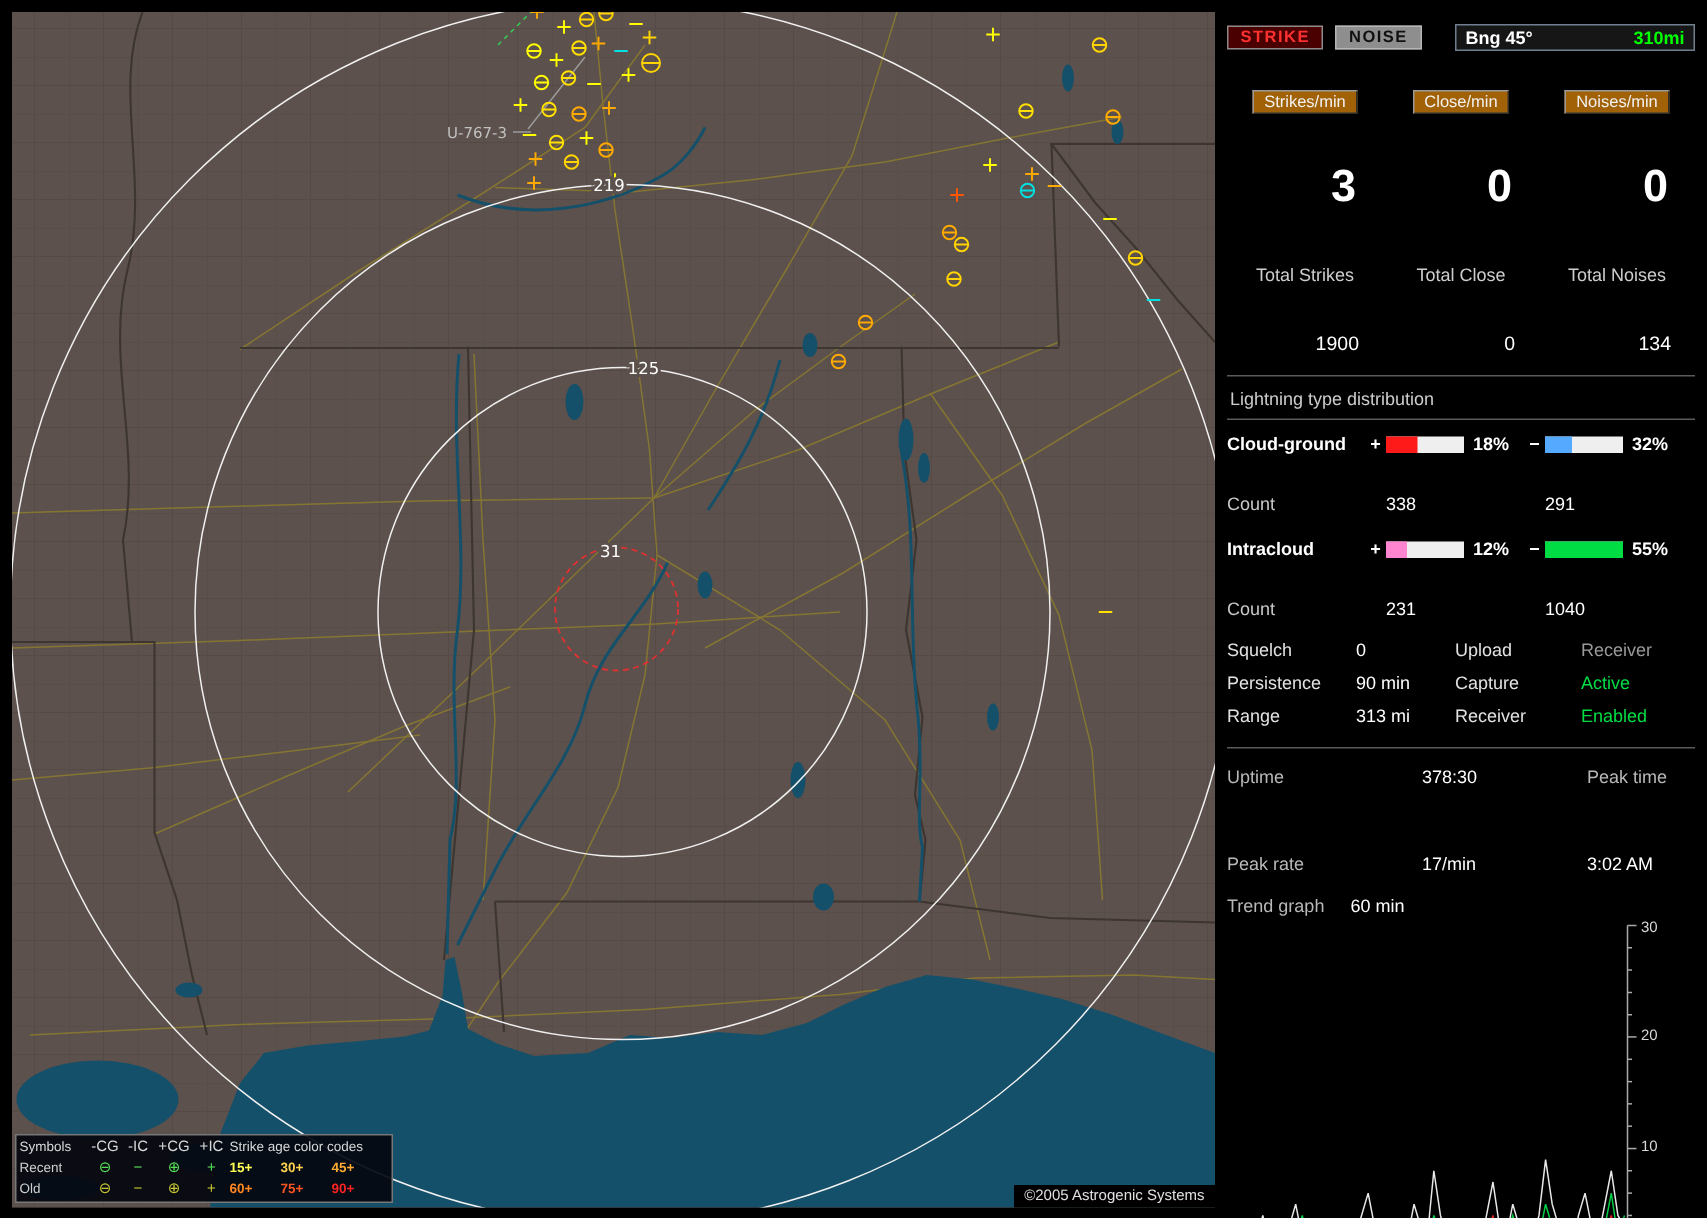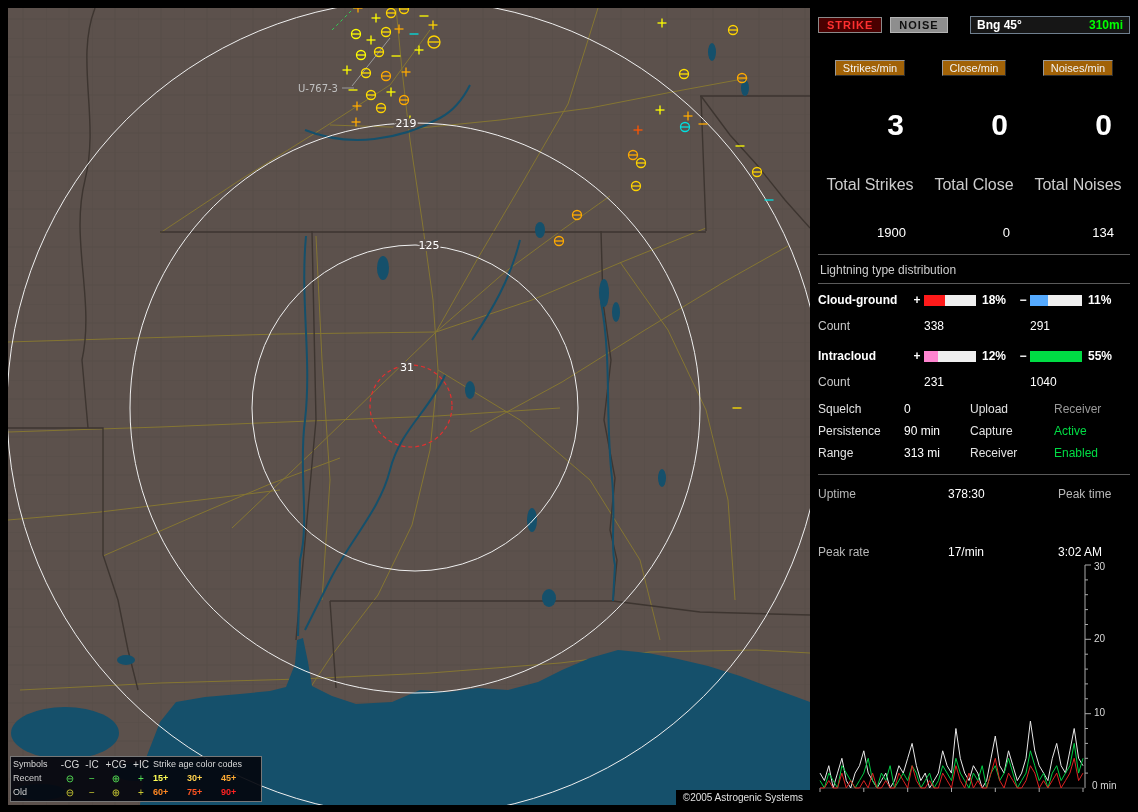--- a/index.html
+++ b/index.html
@@ -27,32 +27,32 @@
   .chip.strike{background:#4a0000;color:#ff3030;}
   .chip.noise{background:#8e8e8e;color:#101010;border-color:#b5b5b5;}
   .bngbox{margin-left:auto;width:146px;display:flex;justify-content:space-between;align-items:center;
           background:#161616;border:1px solid #6f7f8f;padding:1px 6px;font-size:12px;font-weight:bold;text-align:right;}
   .bngrange{color:#00ff00;}
 
   .rates{display:grid;grid-template-columns:104px 104px 104px;margin-top:26px;}
   .rate-chip{justify-self:center;background:#a16207;color:#f2f2f2;font-size:11px;padding:1px 7px;
              border-top:1px solid #9a9a9a;border-left:1px solid #9a9a9a;border-bottom:1px solid #2e2e2e;border-right:1px solid #2e2e2e;}
   .bignum{font-size:30px;font-weight:bold;text-align:right;padding-right:18px;margin-top:6px;}
-  .total-label{color:#cdcdcd;font-size:16px;text-align:center;margin-top:8px;}
+  .total-label{color:#cdcdcd;font-size:12px;text-align:center;margin-top:8px;}
   .total-value{font-size:13px;text-align:right;padding-right:16px;margin-top:5px;}
 
   .rule{border:0;border-top:1px solid #5a5a5a;margin:14px 0 0 0;}
   .dist-head{color:#cdcdcd;font-size:12px;margin:8px 0 6px 2px;}
   .dist-grid{display:grid;grid-template-columns:92px 14px 52px 40px 14px 52px 38px;align-items:center;margin-top:9px;font-size:12px;}
   .dist-name{font-weight:bold;}
   .sign{font-weight:bold;text-align:center;}
   .gauge{width:52px;height:11px;background:#efefef;position:relative;display:inline-block;}
   .gauge-fill{position:absolute;left:0;top:0;bottom:0;}
   .pct{font-weight:bold;padding-left:6px;}
-  .count-grid{display:grid;grid-template-columns:92px 14px 52px 40px 14px 52px 38px;margin-top:12px;font-size:12px;}
+  .count-grid{display:grid;grid-template-columns:92px 14px 52px 40px 14px 52px 38px;margin-top:26px;font-size:12px;}
   .count-label{color:#c8c8c8;}
 
   .dtbox{margin-top:15px;border:1px solid #828282;padding:5px 6px;color:#00ff00;font-weight:bold;font-size:15px;}
 
   .set-grid{display:grid;grid-template-columns:86px 66px 84px 76px;row-gap:8px;margin-top:13px;font-size:12px;}
   .lbl{color:#e2e2e2;}
   .dim{color:#9a9a9a;}
   .green{color:#00dd44;}
 
   .info-grid{display:grid;grid-template-columns:86px 66px 84px 76px;row-gap:8px;margin-top:12px;font-size:12px;gap:44px;}
@@ -404,21 +404,21 @@
     <span class="dist-name">Cloud-ground</span>
     <span class="sign">+</span>
     <span class="gauge">
         <span class="gauge-fill" style="width: 40%; background: rgb(255, 26, 26);"></span>
       </span>
     <span class="pct">18%</span>
     <span class="sign">−</span>
     <span class="gauge">
         <span class="gauge-fill" style="width: 34%; background: rgb(85, 170, 255);"></span>
       </span>
-    <span class="pct">11%</span>
+    <span class="pct">32%</span>
   </div>
   <div class="count-grid">
     <span class="count-label">Count</span>
     <span></span>
     <span>338</span>
     <span></span>
       <span></span>
     <span>291</span>
     <span></span>
   </div>
@@ -471,20 +471,24 @@
     <span>378:30</span>
     <span class="glabel">Peak time</span>
     <span class="glabel">Plot</span>
 
     <span class="glabel">Peak rate</span>
     <span>17/min</span>
     <span>3:02 AM</span>
     <span>Strike</span>
   </div>
 
+  <div class="trend-label-row">
+    <span class="glabel">Trend graph</span>
+    <span class="win">60 min</span>
+  </div>
 
   <div class="trend-wrap">
     <svg id="trend-svg" width="312" height="230">
       <g id="trend-axis" stroke="#aaaaaa" stroke-width="1">
           <line x1="267" y1="2" x2="267" y2="225"></line>
           <line x1="2" y1="225" x2="267" y2="225" stroke="#444444"></line>
           <line x1="267" y1="210.1" x2="270" y2="210.1"></line>
           <line x1="267" y1="195.3" x2="270" y2="195.3"></line>
           <line x1="267" y1="180.4" x2="270" y2="180.4"></line>
           <line x1="267" y1="165.5" x2="270" y2="165.5"></line>

